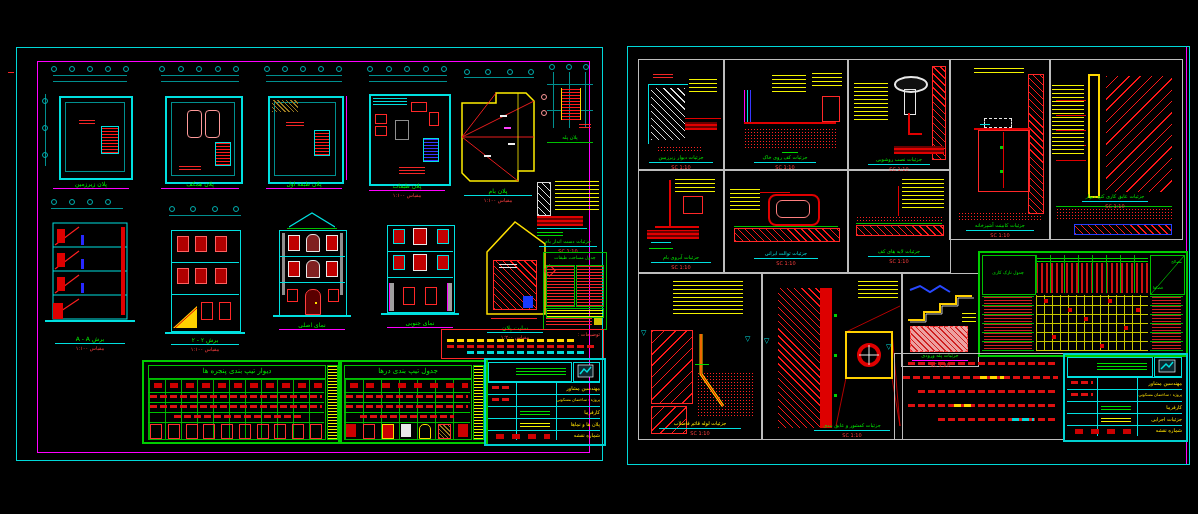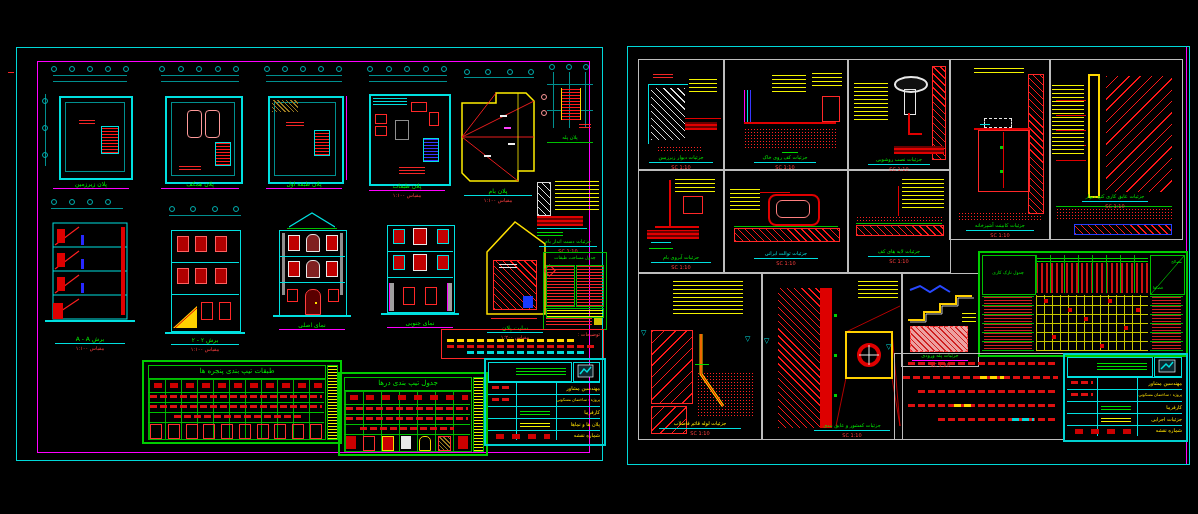--- a/index.html
+++ b/index.html
@@ -374,21 +374,21 @@
 
   <div class="fig bR" style="left:424px;top:281px;width:161px;height:28px">
     <div class="lblR" style="right:3px;top:1px">توضیحات :</div>
     <div class="ydash" style="left:5px;top:9px;width:130px"></div>
     <div class="rdash" style="left:5px;top:15px;width:150px"></div>
     <div class="abs" style="left:25px;top:21px;width:120px;height:3px;background:repeating-linear-gradient(90deg,#00d8d8 0 7px,transparent 7px 10px)"></div>
   </div>
 
   <div class="fig bG2" style="left:125px;top:312px;width:196px;height:80px">
     <div class="abs bG" style="left:4px;top:3px;width:176px;height:12px">
-      <div class="capt" style="font-size:7px;line-height:11px;color:#00ee00">طبقات تیپ بندی پنجره ها</div>
+      <div class="capt" style="font-size:7px;line-height:11px;color:#00ee00">دیوار تیپ بندی پنجره ها</div>
     </div>
     <div class="mtY bG" style="left:183px;top:3px;width:9px;height:73px"></div>
     <div class="abs" style="left:4px;top:17px;width:176px;height:59px;background:repeating-linear-gradient(90deg,#00b000 0 1px,transparent 1px 16px);border:1px solid #00b000"></div>
     <div class="dlG" style="left:4px;top:30px;width:176px"></div>
     <div class="dlG" style="left:4px;top:40px;width:176px"></div>
     <div class="dlG" style="left:4px;top:50px;width:176px"></div>
     <div class="dlG" style="left:4px;top:60px;width:176px"></div>
     <div class="chips" style="left:6px;top:21px;width:172px"></div>
     <div class="rdash" style="left:6px;top:33px;width:172px"></div>
     <div class="rdash" style="left:6px;top:43px;width:172px"></div>
@@ -400,21 +400,21 @@
           <span class="wicon"></span>
           <span class="wicon"></span>
           <span class="wicon"></span>
           <span class="wicon"></span>
           <span class="wicon"></span>
           <span class="wicon"></span>
           <span class="wicon"></span>
     </div>
   </div>
 
-  <div class="fig bG2" style="left:321px;top:324px;width:146px;height:80px">
+  <div class="fig bG2" style="left:321px;top:312px;width:146px;height:80px">
     <div class="abs bG" style="left:4px;top:3px;width:126px;height:12px">
       <div class="capt" style="font-size:7px;line-height:11px;color:#00ee00">جدول تیپ بندی درها</div>
     </div>
     <div class="mtY bG" style="left:133px;top:3px;width:9px;height:73px"></div>
     <div class="abs" style="left:4px;top:17px;width:126px;height:59px;background:repeating-linear-gradient(90deg,#00b000 0 1px,transparent 1px 18px);border:1px solid #00b000"></div>
     <div class="dlG" style="left:4px;top:30px;width:126px"></div>
     <div class="dlG" style="left:4px;top:40px;width:126px"></div>
     <div class="dlG" style="left:4px;top:50px;width:126px"></div>
     <div class="dlG" style="left:4px;top:60px;width:126px"></div>
     <div class="chips" style="left:6px;top:21px;width:122px"></div>

